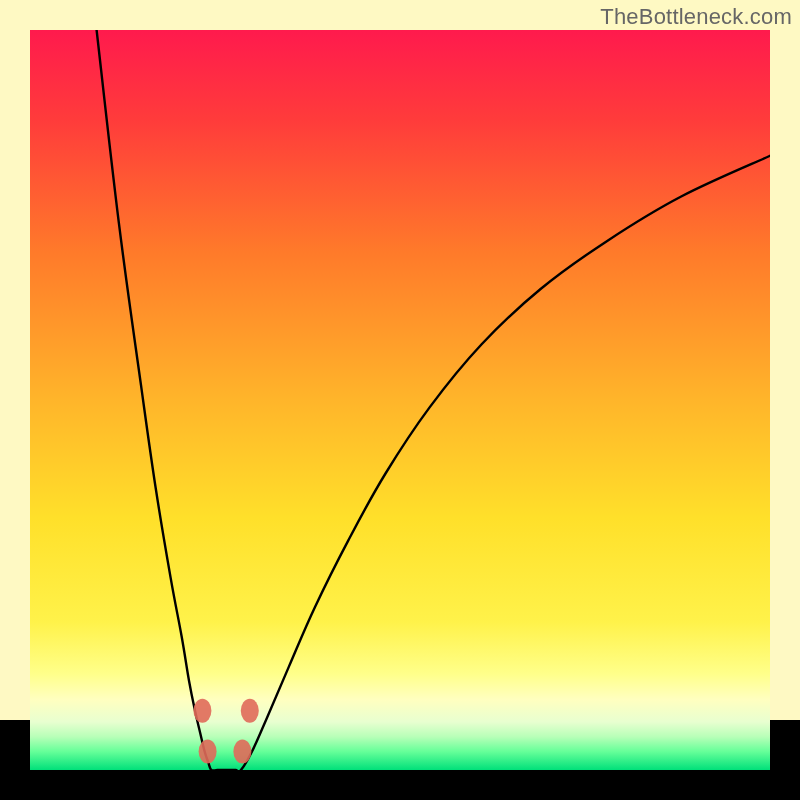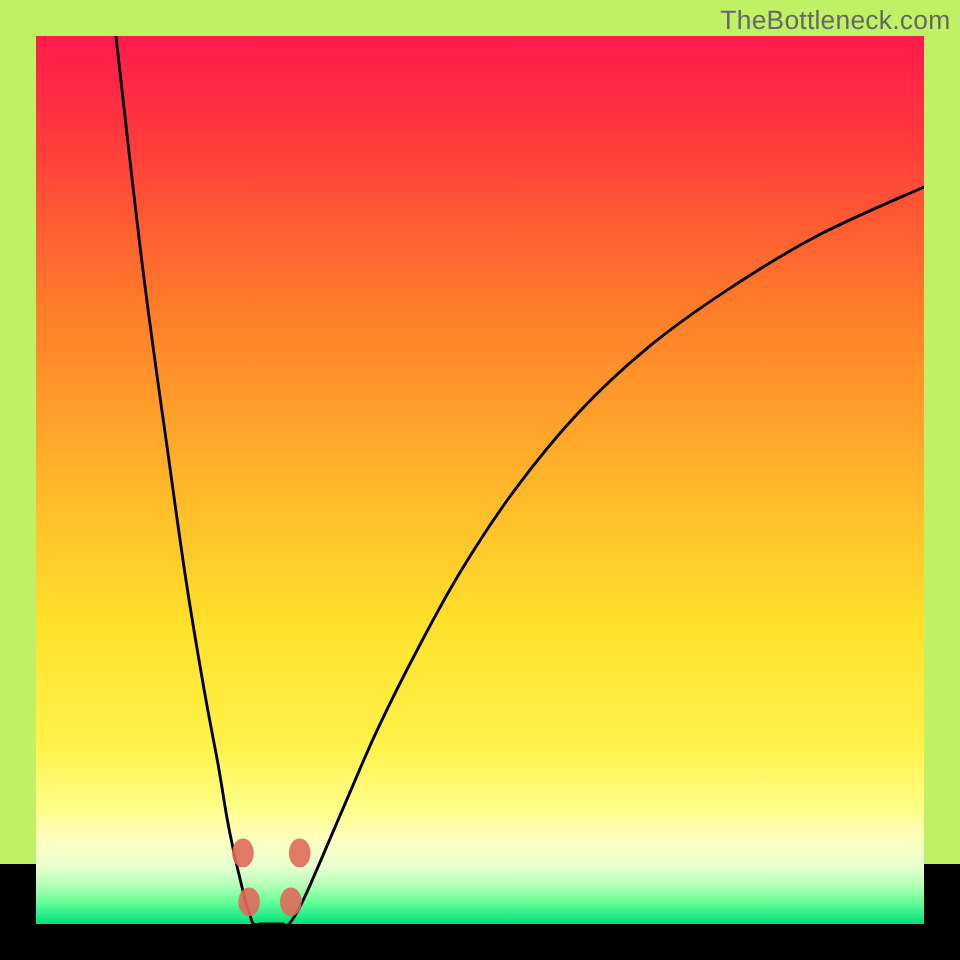--- a/index.html
+++ b/index.html
@@ -10,21 +10,21 @@
     background: #000;
     overflow: hidden;
     font-family: Arial, Helvetica, sans-serif;
   }
   .frame {
     position: absolute;
     left: 0;
     top: 0;
     width: 800px;
     height: 720px;
-    background: #bef264;
+    background: #fef9c3;
   }
   .plot-area {
     position: absolute;
     left: 30px;
     top: 30px;
     width: 740px;
     height: 740px;
     overflow: hidden;
   }
   .watermark {

